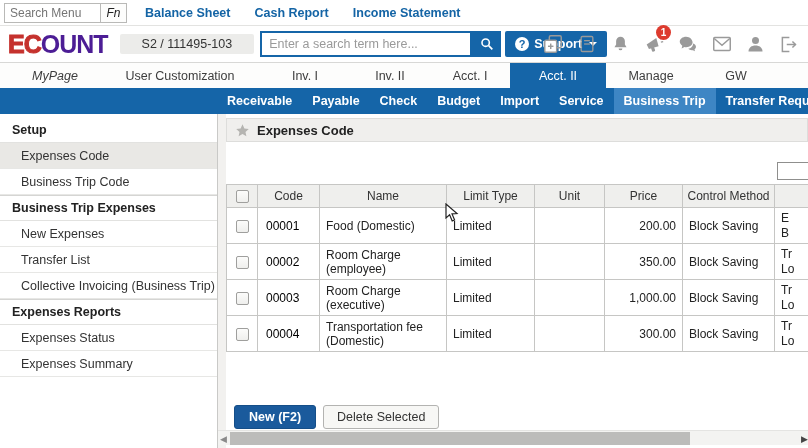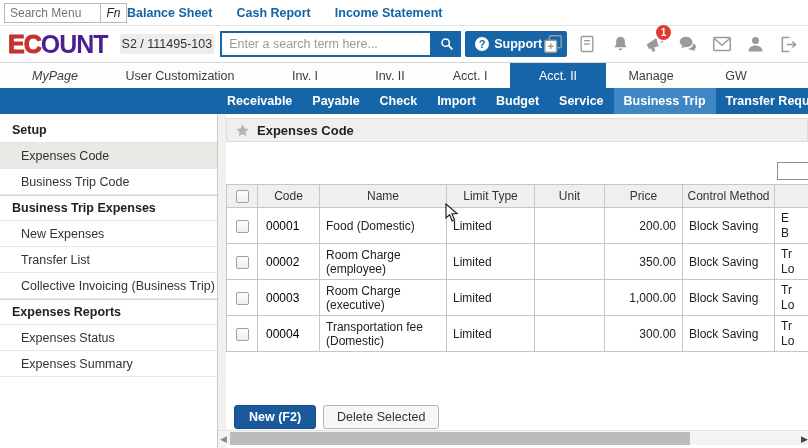--- a/index.html
+++ b/index.html
@@ -8,30 +8,30 @@
   .page { position:relative; width:808px; height:448px; background:#fff; }
 
   
   .quickbar { height:26px; display:flex; align-items:center; padding-left:4px;
               border-bottom:1px solid #e3e3e1; }
   .menu-search { width:96px; height:20px; border:1px solid #b9b9b7; border-right:none;
                  font-size:12px; color:#999; padding:0 5px; outline:none; }
   .fn-btn { height:20px; width:27px; border:1px solid #b9b9b7; background:#fdfdfc;
             font-style:italic; font-size:12px; color:#222; display:flex;
             align-items:center; justify-content:center; cursor:pointer; }
-  .quick-links { display:flex; gap:24px; }
+  .quick-links { display:flex; margin-left:18px; gap:24px; }
   .quick-links span { font-size:12.5px; font-weight:700; color:#1464a5; cursor:pointer; }
 
   
   .hdr { height:36px; display:flex; align-items:center; position:relative; }
   .logo { margin-left:8px; font-size:25px; font-weight:800; letter-spacing:-1px; cursor:pointer; }
   .logo .ec { color:#c5322e; -webkit-text-stroke:1px #c5322e; }
   .logo .ount { color:#4c1d95; }
   .co-badge { margin-left:12px; background:#ececea; color:#333; font-size:12.5px;
-              padding:3px 2px; border-radius:2px; }
+              padding:3px 22px; border-radius:2px; }
   .gsearch { margin-left:6px; width:212px; height:26px; border:2px solid #1565a8;
              font-size:12.5px; color:#555; padding:0 7px; outline:none; }
   .gsearch::placeholder { color:#9a9a9a; }
   .search-btn { width:29px; height:26px; background:#1565a8; border:none; cursor:pointer;
                 display:flex; align-items:center; justify-content:center; }
   .support-btn { margin-left:4px; height:26px; background:#1565a8; color:#fff;
                  border:none; border-radius:2px; font-size:12.5px; font-weight:700;
                  display:flex; align-items:center; gap:5px; padding:0 10px; cursor:pointer; }
   .q-circle { width:14px; height:14px; border-radius:50%; background:#fff; color:#1565a8;
               font-size:11px; font-weight:800; display:flex; align-items:center;
@@ -211,22 +211,22 @@
     <div class="tab active" style="width:96px;">Acct. II</div>
     <div class="tab" style="width:90px;">Manage</div>
     <div class="tab" style="width:80px;">GW</div>
   </div>
 
   <div class="subnav">
     <span class="sp"></span>
     <span class="snav-item">Receivable</span>
     <span class="snav-item">Payable</span>
     <span class="snav-item">Check</span>
+    <span class="snav-item">Budget</span>
     <span class="snav-item">Import</span>
-    <span class="snav-item">Budget</span>
     <span class="snav-item">Service</span>
     <span class="snav-item active">Business Trip</span>
     <span class="snav-item">Transfer Request Mgmt.</span>
   </div>
 
   <div class="body">
 
     <div class="sidebar">
       <div class="sec">
         <div class="side-h">Setup</div>

